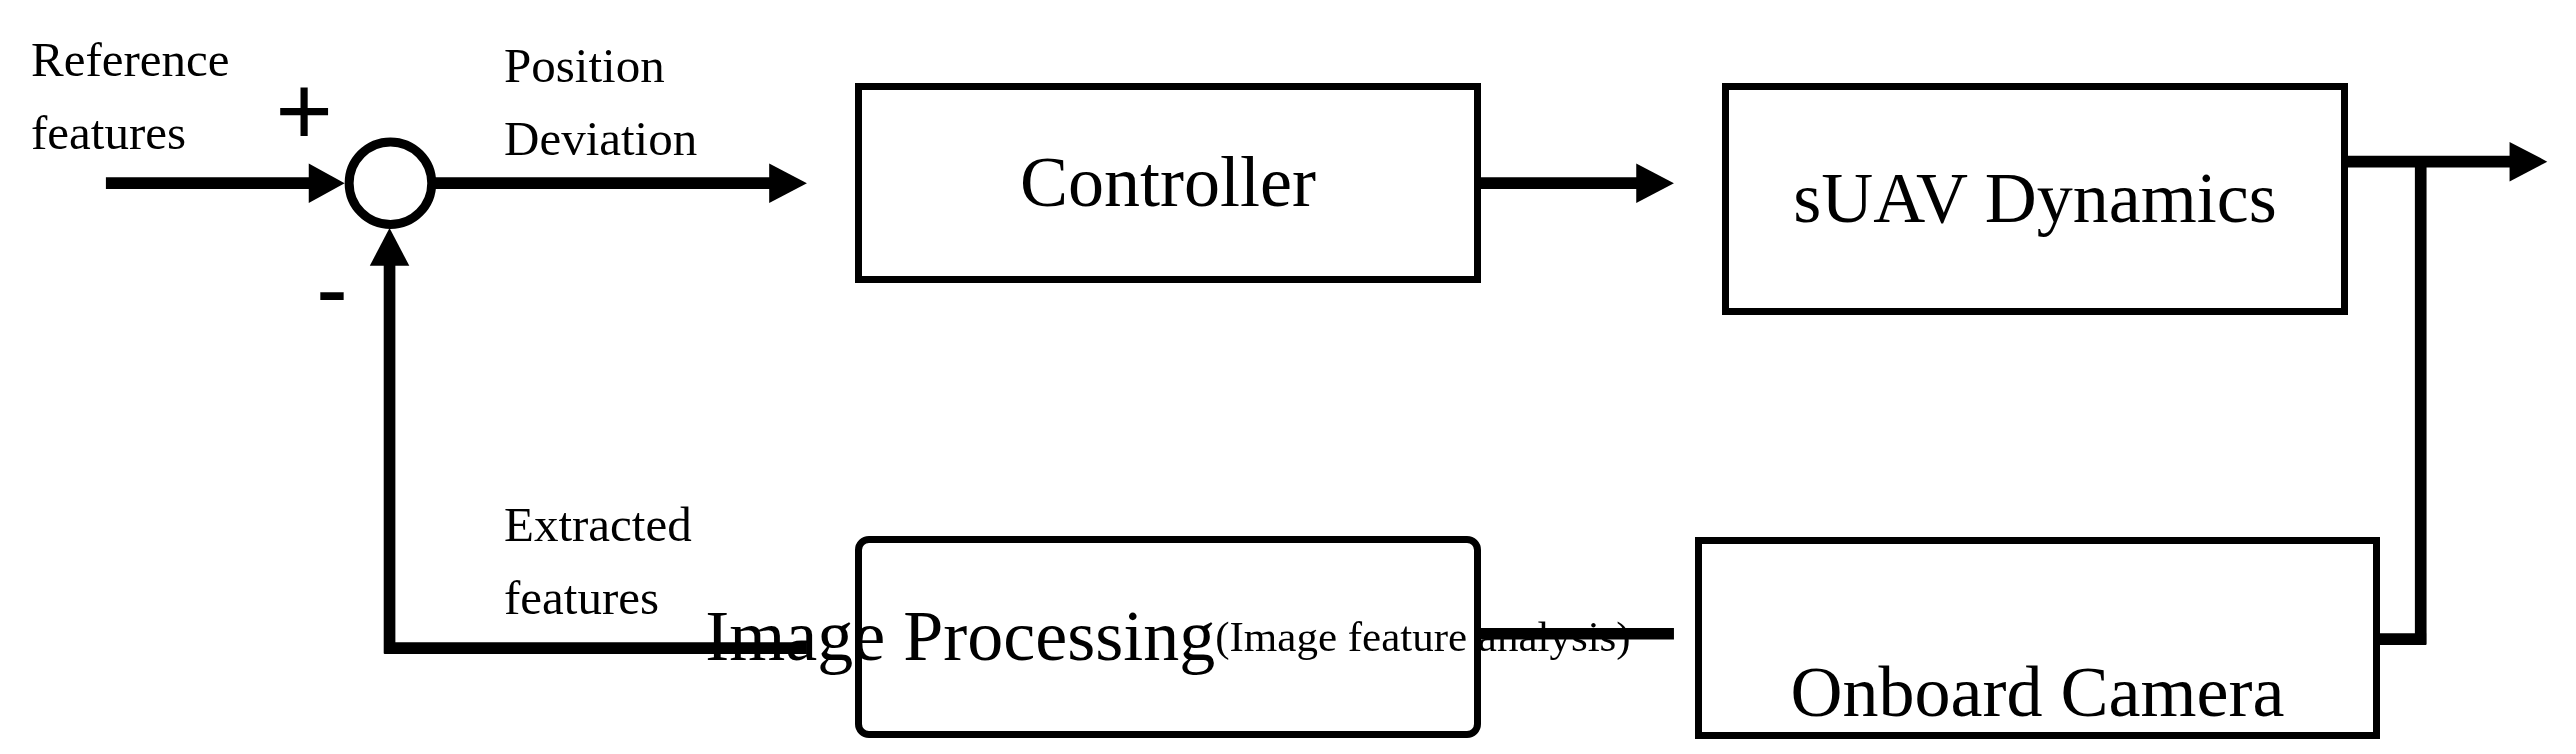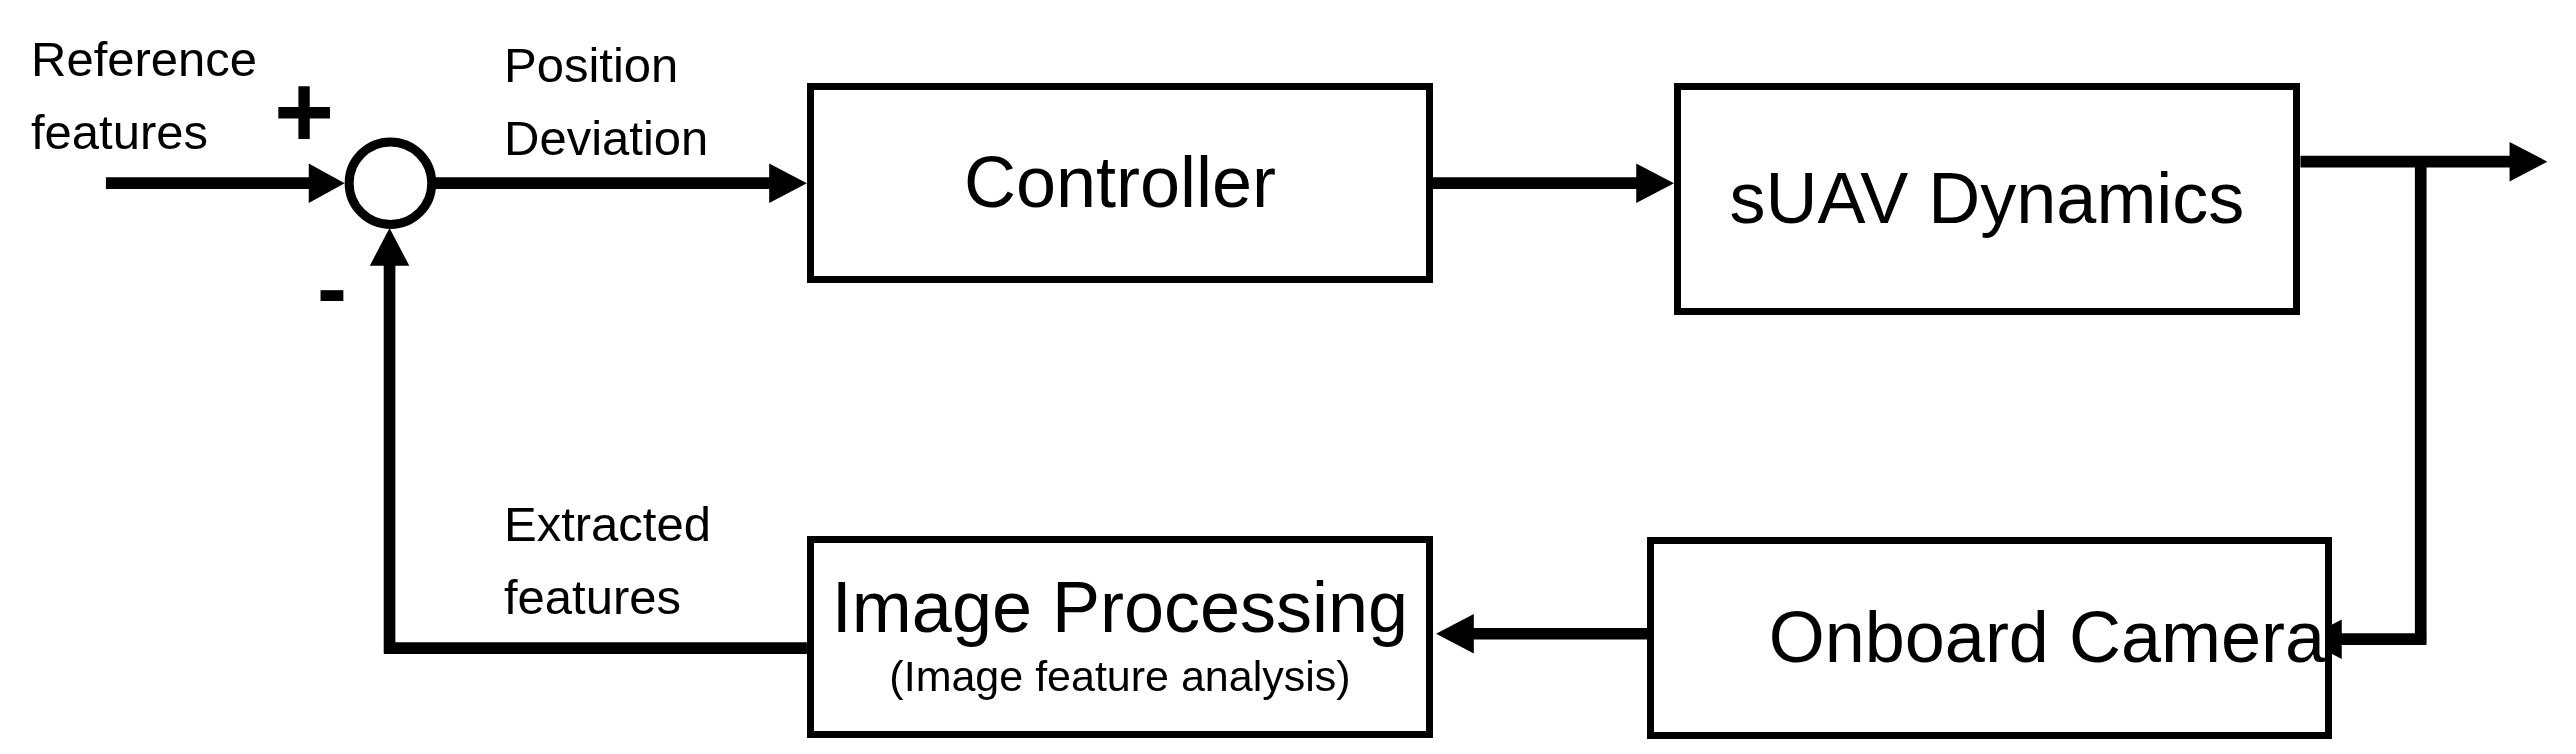--- a/index.html
+++ b/index.html
@@ -1,53 +1,54 @@
 <!DOCTYPE html>
 <html style="font-size:14.4px"><head>
 <meta charset="utf-8">
 <style>
   html, body { margin: 0; padding: 0; background: #ffffff; }
   .canvas {
     position: relative;
     width: 2576px;
     height: 755px;
     background: #ffffff;
-    font-family: Liberation Sans, sans-serif;
+    font-family: Liberation Serif, serif;
     color: #000000;
     overflow: hidden;
   }
   .connector-layer {
     position: absolute;
     left: 0; top: 0;
     width: 2576px; height: 755px;
   }
   .block {
     position: absolute;
     box-sizing: border-box;
     background: #ffffff;
     border: 7.2px solid #000000;
     display: flex;
-    flex-direction: column;
+    flex-direction: row;
     align-items: center;
     justify-content: center;
     text-align: center;
+    margin-left: 48px;
   }
   .block-title {
     font-size: 72px;
     line-height: 1.08;
     white-space: nowrap;
   }
   .block-subtitle {
     font-size: 43px;
     line-height: 1.35;
     white-space: nowrap;
   }
   #controller-block        { left: 807px;  top: 83px;  width: 626px; height: 200px; }
   #suav-dynamics-block     { left: 1674px; top: 83px;  width: 626px; height: 232px; }
-  #image-processing-block  { left: 807px;  top: 536px; width: 626px; height: 202px; }
+  #image-processing-block  { left: 807px;  top: 536px; width: 626px; height: 202px; border-radius: 14px; }
   #onboard-camera-block    { left: 1647px; top: 537px; width: 685px; height: 202px; align-items: flex-end; }
 
   .edge-label {
     position: absolute;
     font-size: 49px;
     line-height: 73px;
     white-space: nowrap;
   }
   #reference-features-label { left: 31px;  top: 23px; }
   #position-deviation-label { left: 504px; top: 29px; }

